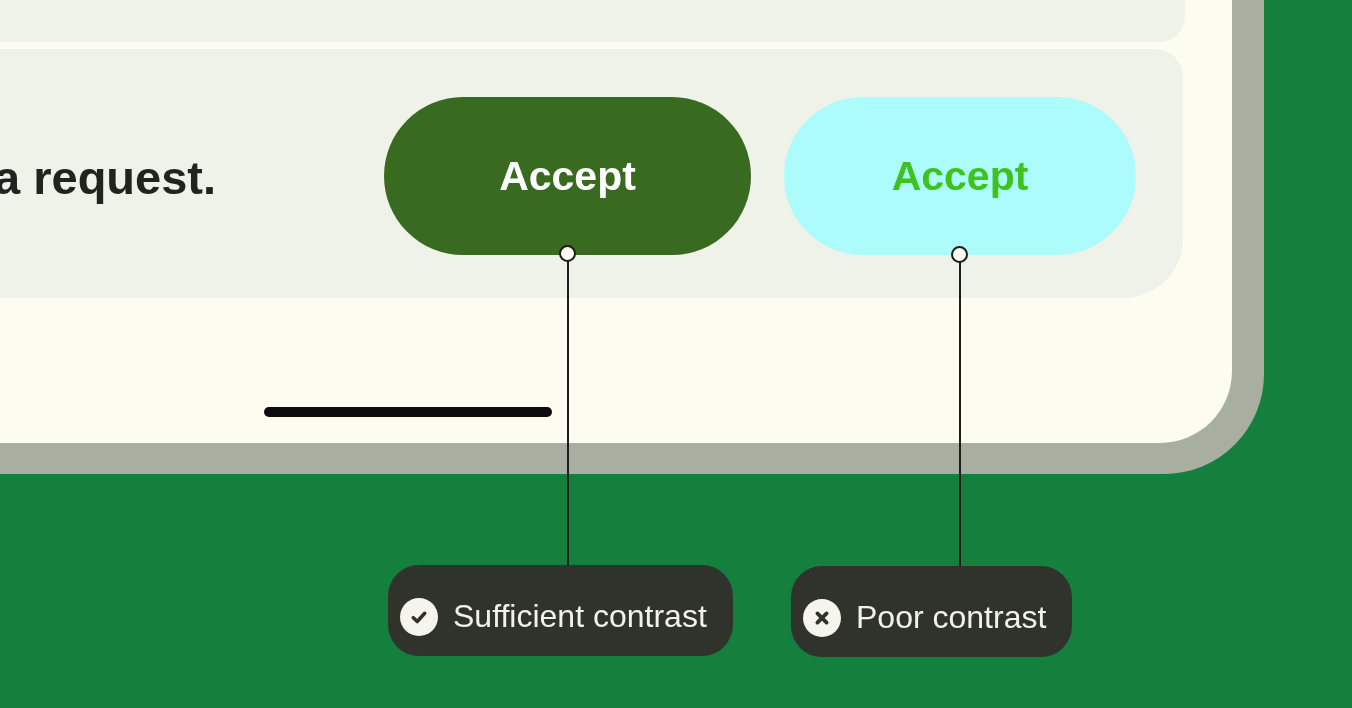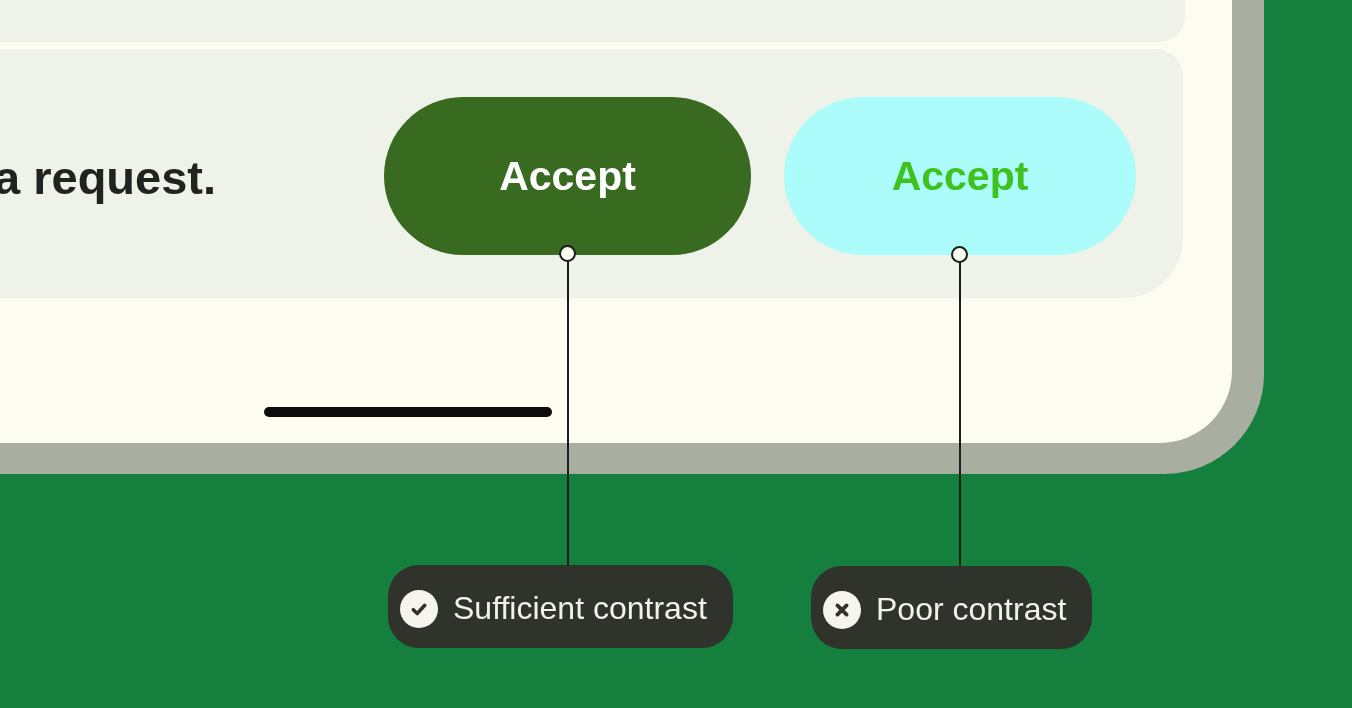--- a/index.html
+++ b/index.html
@@ -34,24 +34,24 @@
   .connector-line{position:absolute;width:2px;background:#1C1C1C;z-index:5;}
   .line-1{left:567px;top:254px;height:313px;}
   .line-2{left:959px;top:255px;height:314px;}
   .connector-ring{position:absolute;width:13px;height:13px;border-radius:50%;
     border:2.5px solid #1C1C1C;background:#FBFBEF;z-index:6;}
   .ring-1{left:559px;top:245px;}
   .ring-2{left:951px;top:246px;}
 
   
   .callout{position:absolute;height:79px;border-radius:31px;background:#30332C;z-index:7;
-    display:inline-flex;align-items:center;padding:4px 26px 0 12px;gap:15px;
+    display:inline-flex;align-items:center;padding:12px 26px 0 12px;gap:15px;
     color:#F2F2EA;font-size:32px;font-weight:500;white-space:nowrap;}
   .callout-1{left:388px;top:565px;}
-  .callout-2{left:811px;top:566px;}
+  .callout-2{left:791px;top:566px;}
   .icon-circle{width:38px;height:38px;border-radius:50%;background:#F5F4ED;flex:0 0 auto;
     display:flex;align-items:center;justify-content:center;}
   .icon-circle svg{display:block;}
 </style>
 </head>
 <body>
 
 <div class="stage" style="background: #15803d;">
 
   <div class="device-frame" style="background: rgb(168, 175, 160);"></div>

